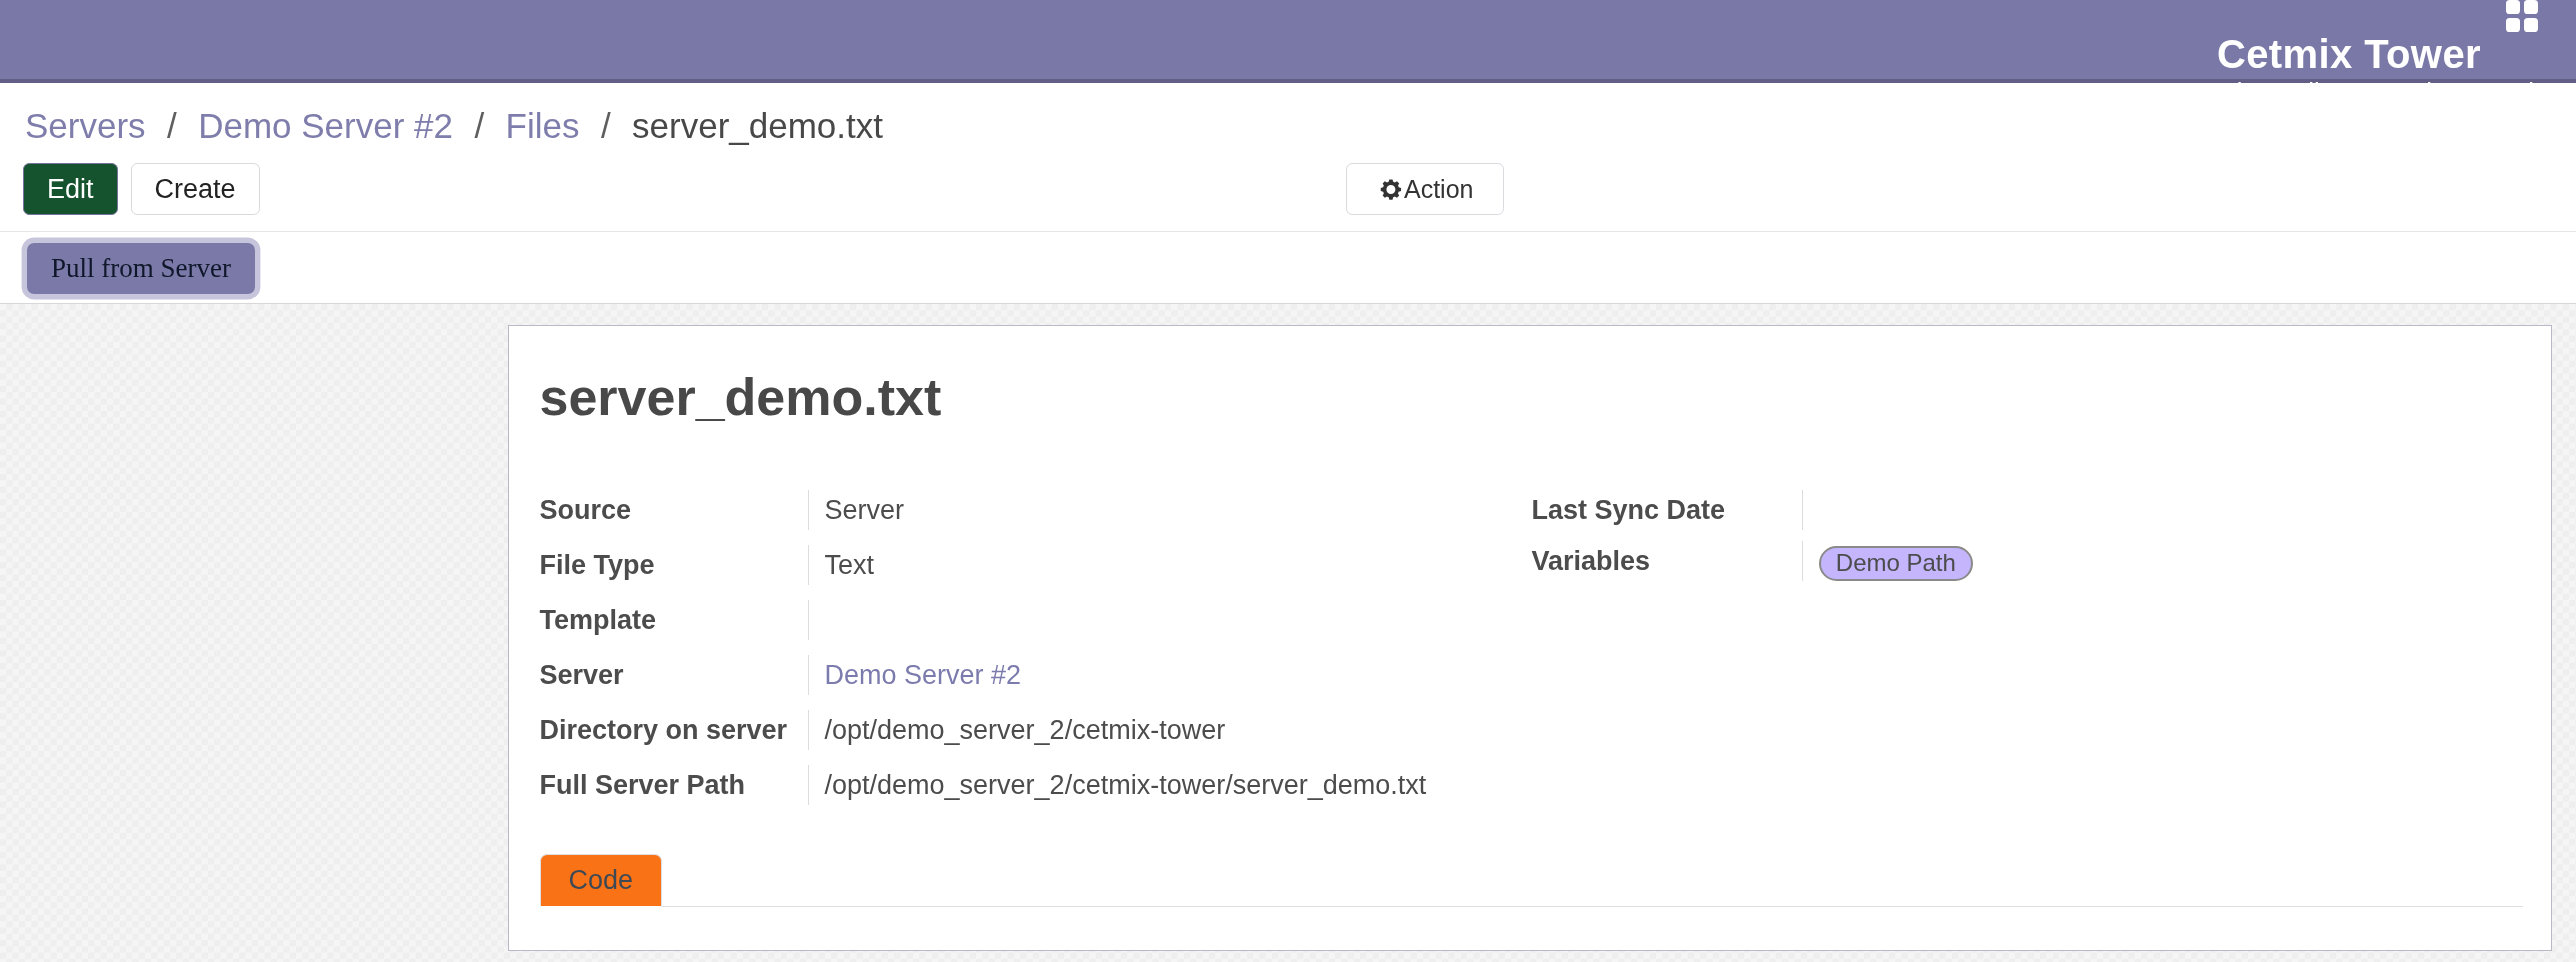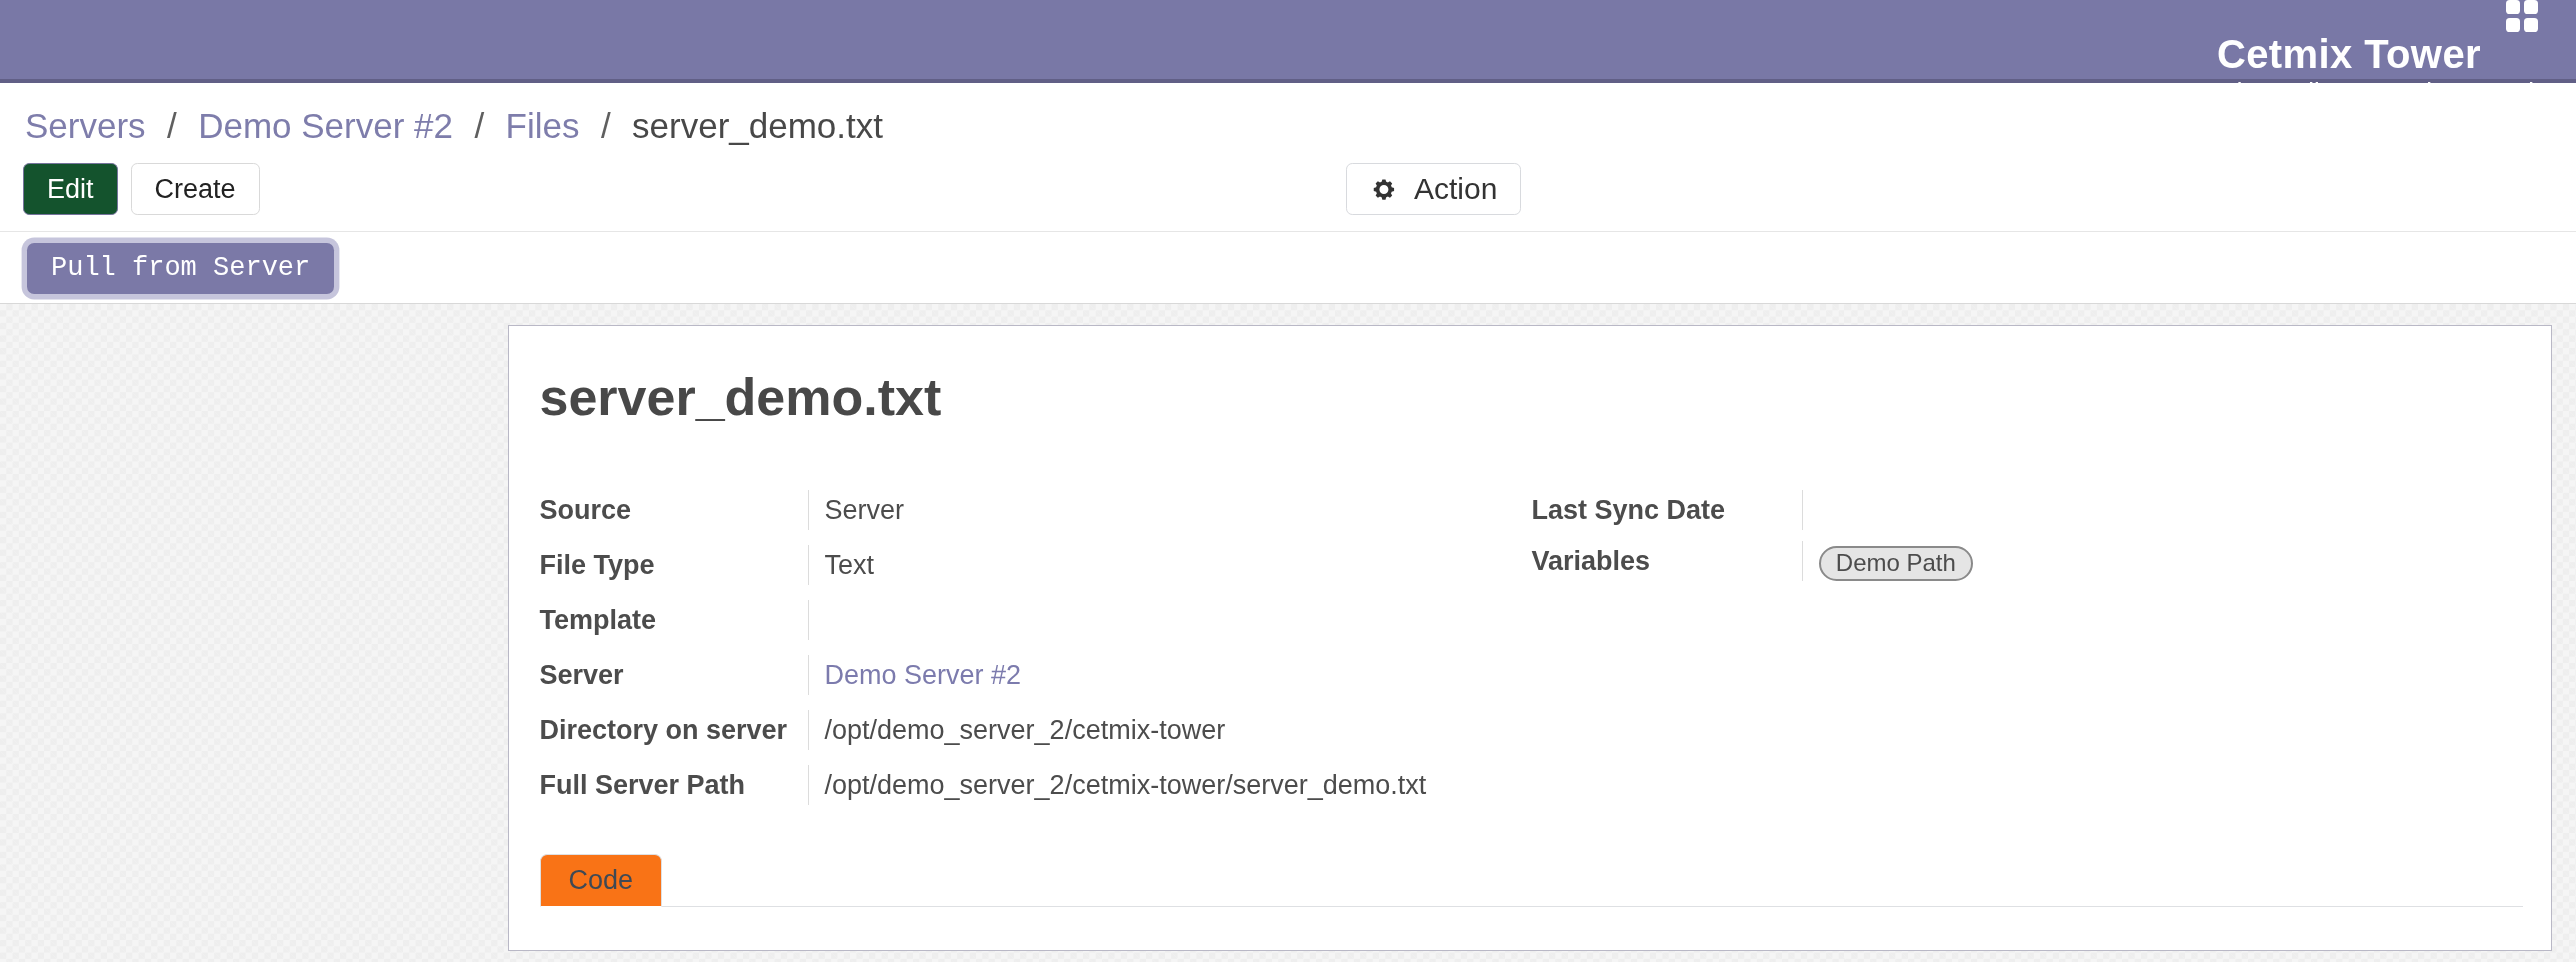--- a/index.html
+++ b/index.html
@@ -46,33 +46,33 @@
   .btn {
     display:inline-flex; align-items:center; font-size:27px; line-height:30.5px;
     padding:10px 23px; border-radius:6.3px; border:1.8px solid transparent;
     cursor:pointer; font-family:inherit;
   }
   .btn-primary { background:#14532d; border-color:#75739c; color:#fff; }
   .btn-default { background:#fff; border-color:#d9d9d9; color:#222; margin-left:9px; }
   .action-btn {
     position:absolute; left:1346px; top:7.2px;
     background:#fff; border:1.8px solid #d8dade; border-radius:6.3px;
-    font-size:30px; line-height:30.5px; color:#333;
-    padding:10px 23px; display:flex; align-items:center; gap:17px; cursor:pointer;
+    font-size:25px; line-height:30.5px; color:#333;
+    padding:10px 30px; display:flex; align-items:center; gap:0; cursor:pointer;
   }
   .gear-icon { width:27px; height:27px; display:block; }
 
   
   .statusbar {
     background:#fff; padding:10.8px 0 9px 27px; border-bottom:1.8px solid #d8d8d8;
   }
   .pull-btn {
-    background:#7b79a7; color:#ffffff; font-size:27px; line-height:29px;
+    background:#7b79a7; color:#0f172a; font-size:27px; line-height:29px;
     border:none; border-radius:7.2px; padding:10.8px 24px; cursor:pointer;
-    box-shadow:0 0 0 5.4px #c6c5dc; font-family:Liberation Mono, monospace;
+    box-shadow:0 0 0 5.4px #c6c5dc; font-family:Liberation Serif, serif;
   }
 
   
   .content {
     position:relative; height:660px;
     background-color:#f5f5f5;
     background-image:
       linear-gradient(45deg,#eeeeee 25%,transparent 25%,transparent 75%,#eeeeee 75%),
       linear-gradient(45deg,#eeeeee 25%,transparent 25%,transparent 75%,#eeeeee 75%);
     background-size:12.6px 12.6px;
@@ -103,21 +103,21 @@
   }
   .fvalue a { color:#7c7bad; text-decoration:none; cursor:pointer; }
 
   .checkbox {
     width:34px; height:34px; margin-top:1.8px;
     border:1.8px solid #cfcfcf; border-radius:9px; background:#f8f8f7;
     box-shadow:inset 0 0.9px 1.8px rgba(0,0,0,.04); cursor:default;
   }
   .tag-pill {
     display:inline-block; border:2.7px solid #8a8a8a; border-radius:897px;
-    padding:0.9px 15.3px 2.7px; font-size:24px; color:#4c4c4c; background:#e5e5e5;
+    padding:0.9px 15.3px 2.7px; font-size:24px; color:#4c4c4c; background:#c4b5fd;
   }
 
   
   .tabs {
     margin-top:45px; display:flex; border-bottom:1.8px solid #dee0e3;
   }
   .tab {
     padding:10px 28px; font-size:27px; color:#3f4954; background:#f97316;
     border:1.8px solid #dee0e3; border-bottom:1.8px solid #ffffff;
     border-radius:7.2px 7.2px 0 0; margin-bottom:-1.8px; cursor:pointer;

